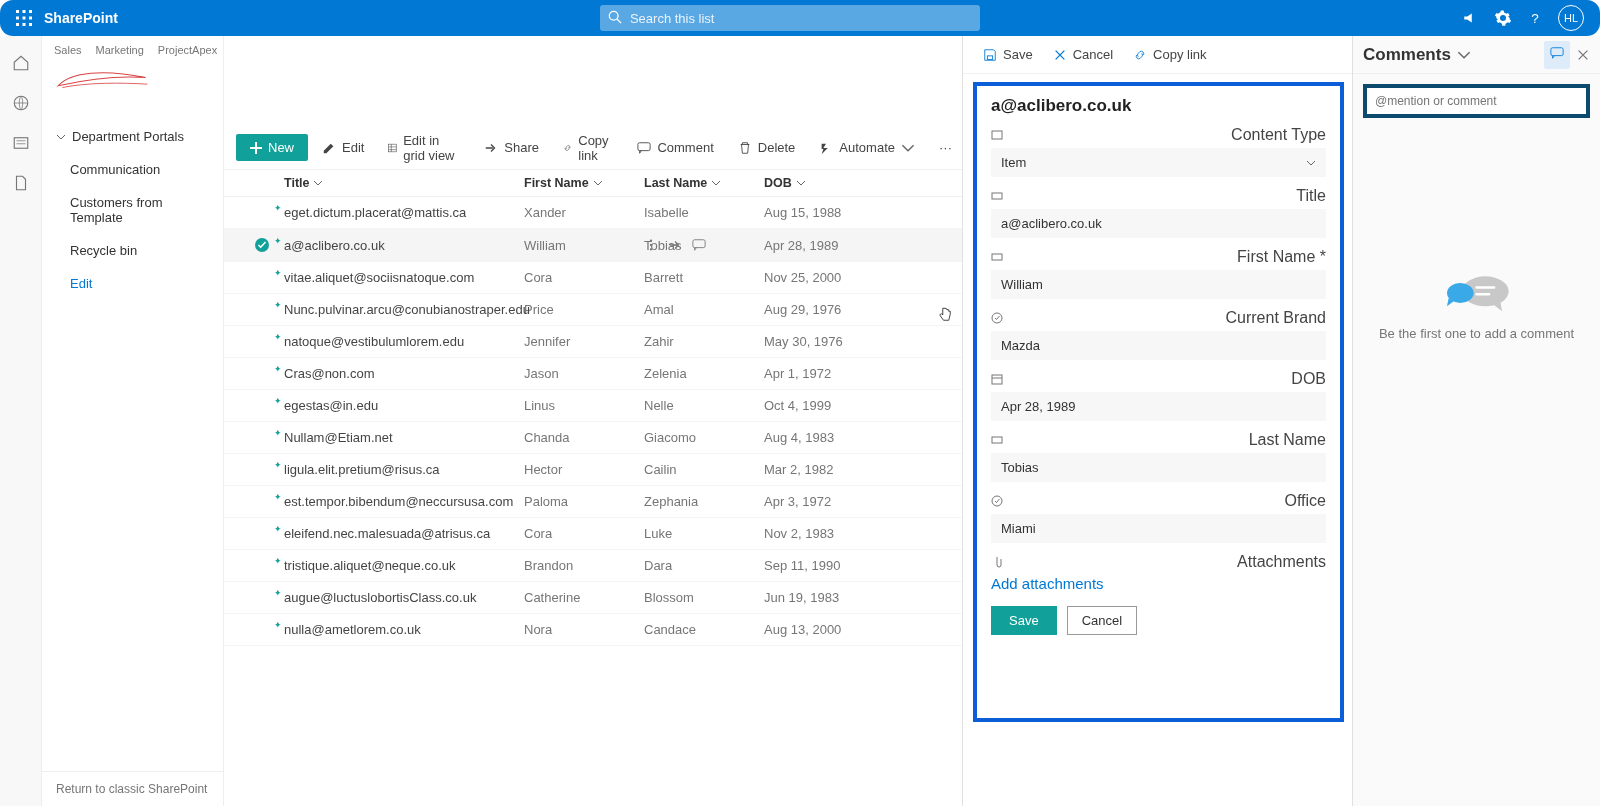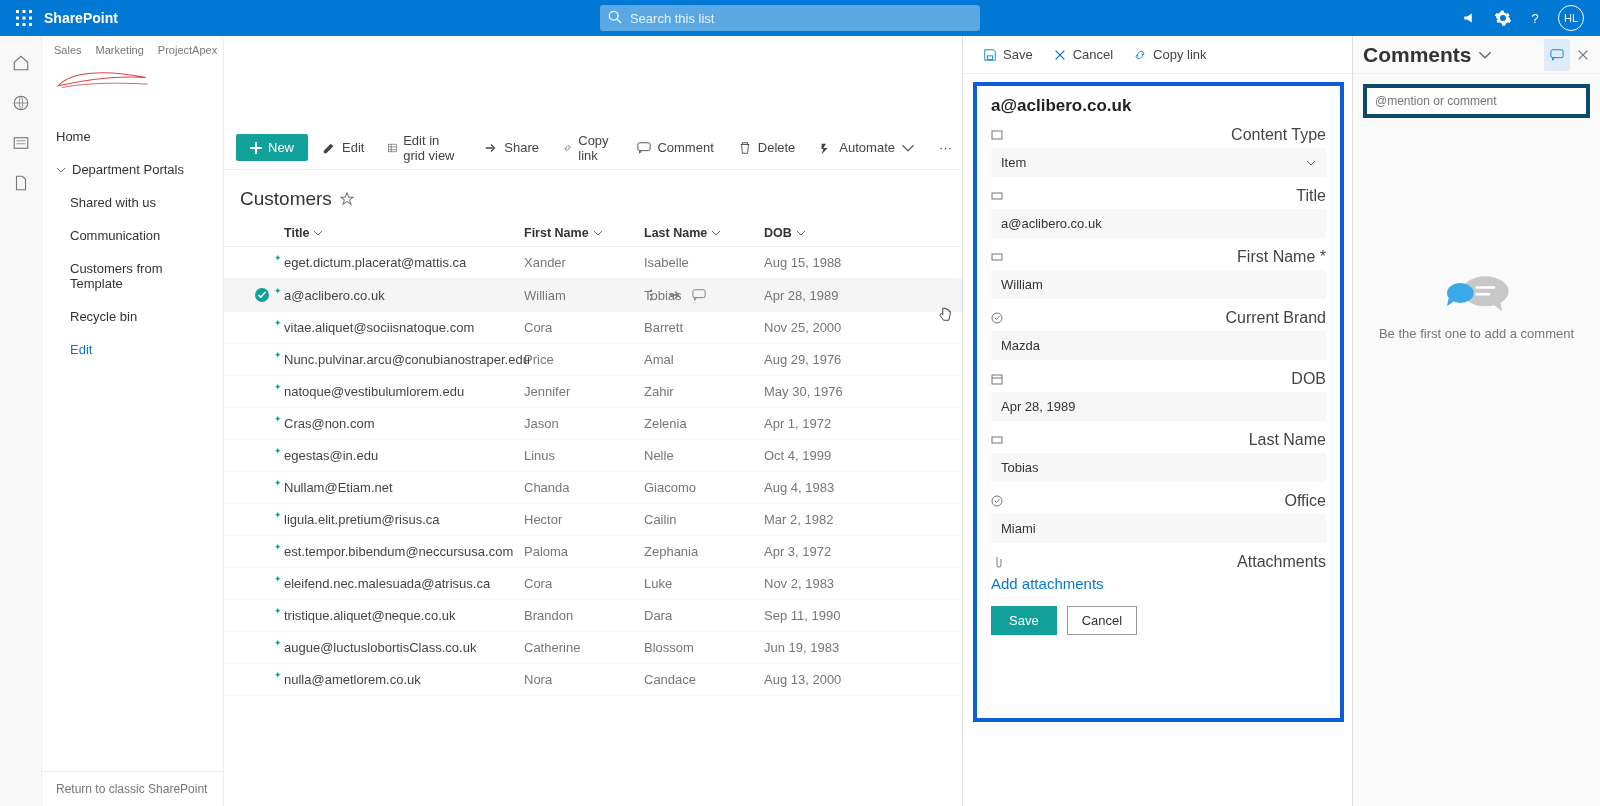--- a/index.html
+++ b/index.html
@@ -1,19 +1,19 @@
 <!DOCTYPE html>
 <html><head>
 <meta charset="utf-8">
 <style>
 * { box-sizing: border-box; margin: 0; padding: 0; font-family: "Segoe UI", -apple-system, sans-serif; }
 html, body { width: 1600px; height: 806px; overflow: hidden; background: #ffffff; }
 
 
-.top-bar { height: 36px; background: #0078d4; display: flex; align-items: center; color: #fff; padding: 16px 8px; }
+.top-bar { height: 36px; background: #0078d4; display: flex; align-items: center; color: #fff; padding: 16px 8px; border-radius: 13px; }
 .waffle { width: 32px; height: 32px; display: flex; align-items: center; justify-content: center; cursor: pointer; }
 .waffle svg { width: 16px; height: 16px; fill: #fff; }
 .app-name { font-size: 14px; font-weight: 600; margin-left: 4px; }
 .search-wrap { flex: 1; display: flex; justify-content: center; }
 .search-box { width: 380px; height: 26px; background: rgba(255,255,255,0.35); border: none; border-radius: 3px; padding: 0 10px 0 30px; color: #fff; font-size: 13px; }
 .search-box::placeholder { color: #eaf3fb; }
 .search-icon { position: relative; }
 .search-icon svg { position: absolute; left: 8px; top: 5px; width: 14px; height: 14px; fill: #fff; }
 .top-actions { display: flex; gap: 14px; align-items: center; margin-right: 8px; }
 .top-actions .ticon { width: 18px; height: 18px; fill: #fff; cursor: pointer; }
@@ -80,21 +80,21 @@
 .field-input { width:100%; background:#f7f7f7; border:none; padding:7px 10px; font-size:13px; color:#333;}
 .select-field { position:relative;}
 .select-field .chev-down { position:absolute; right:10px; top:10px;}
 .add-attach { color:#0078d4; font-size:15px; cursor:pointer; margin-top:4px;}
 .form-actions { display:flex; gap:10px; margin-top:14px;}
 .btn-save { background:#12a19a; color:#fff; border:none; padding:6px 18px; font-size:13px; cursor:pointer;}
 .btn-cancel { background:#fff; border:1px solid #999; padding:6px 14px; font-size:13px; cursor:pointer; color:#333;}
 
 
 .comments-panel { width: 248px; border-left:1px solid #e0e0e0; background:#fafafa; display:flex; flex-direction:column;}
-.comments-head { height:38px; display:flex; align-items:center; padding:0 10px; font-size:21px; font-weight:600; color:#333; gap:6px; border-bottom:1px solid #eee;}
+.comments-head { height:38px; display:flex; align-items:center; padding:0 10px; font-size:17px; font-weight:600; color:#333; gap:6px; border-bottom:1px solid #eee;}
 .comments-head .spacer { flex:1;}
 .comments-head svg { width:14px; height:14px; fill:#767676; cursor:pointer;}
 .comments-head .bubble-btn { background:#deecf9; padding:4px 6px; border-radius:2px;}
 .mention-input { margin:10px; width:calc(100% - 20px); border:4px solid #0c4a6e; padding:6px 8px; font-size:12px;}
 .comments-empty { flex:1; display:flex; flex-direction:column; align-items:center; justify-content:flex-start; padding-top:140px; color:#767676; font-size:13px;}
 .comments-empty svg { width:90px; height:50px; margin-bottom:8px;}
 </style>
 </head>
 <body>
 
@@ -165,30 +165,24 @@
       </div>
       <div class="site-logo">
         <svg viewBox="0 0 120 30">
             <path d="M5 22 C 20 5, 60 2, 110 12 C 80 10, 40 14, 5 22 Z" fill="none" stroke="#d94545" stroke-width="1.3"></path>
             <path d="M10 24 C 40 18, 80 18, 112 20" fill="none" stroke="#d94545" stroke-width="1"></path>
           </svg>
       </div>
     </div>
     <div class="nav-items">
       <div class="nav-item">
-          <span>Home</span>
-        </div>
-      <div class="nav-item">
           <svg class="chev" viewBox="0 0 10 10">
             <path d="M1 3l4 4 4-4" fill="none" stroke="#666"></path>
           </svg>
           <span>Department Portals</span>
-        </div>
-      <div class="nav-item sub">
-          <span>Shared with us</span>
         </div>
       <div class="nav-item sub">
           <span>Communication</span>
         </div>
       <div class="nav-item sub">
           <span>Customers from Template</span>
         </div>
       <div class="nav-item sub">
           <span>Recycle bin</span>
         </div>
@@ -253,26 +247,20 @@
             <path d="M3 3h5l-3 5h5l-7 7 2-6H3z"></path>
           </svg>
           <span>Automate</span>
           <svg class="chev-down" viewBox="0 0 10 10">
             <path d="M1 3l4 4 4-4" fill="none" stroke="#666"></path>
           </svg>
         </div>
       <div class="cmd">···</div>
     </div>
 
-    <div class="list-title">
-      <span>Customers</span>
-      <svg class="star" viewBox="0 0 16 16">
-          <path d="M8 1l2 5h5l-4 3 1.5 5L8 11l-4.5 3L5 9 1 6h5z"></path>
-        </svg>
-    </div>
 
     <div class="grid">
       <div class="grid-header">
         <div class="col-title">
             <span>Title</span>
             <svg class="chev-down" viewBox="0 0 10 10">
               <path d="M1 3l4 4 4-4" fill="none" stroke="#666"></path>
             </svg>
           </div>
         <div class="col-fn">

